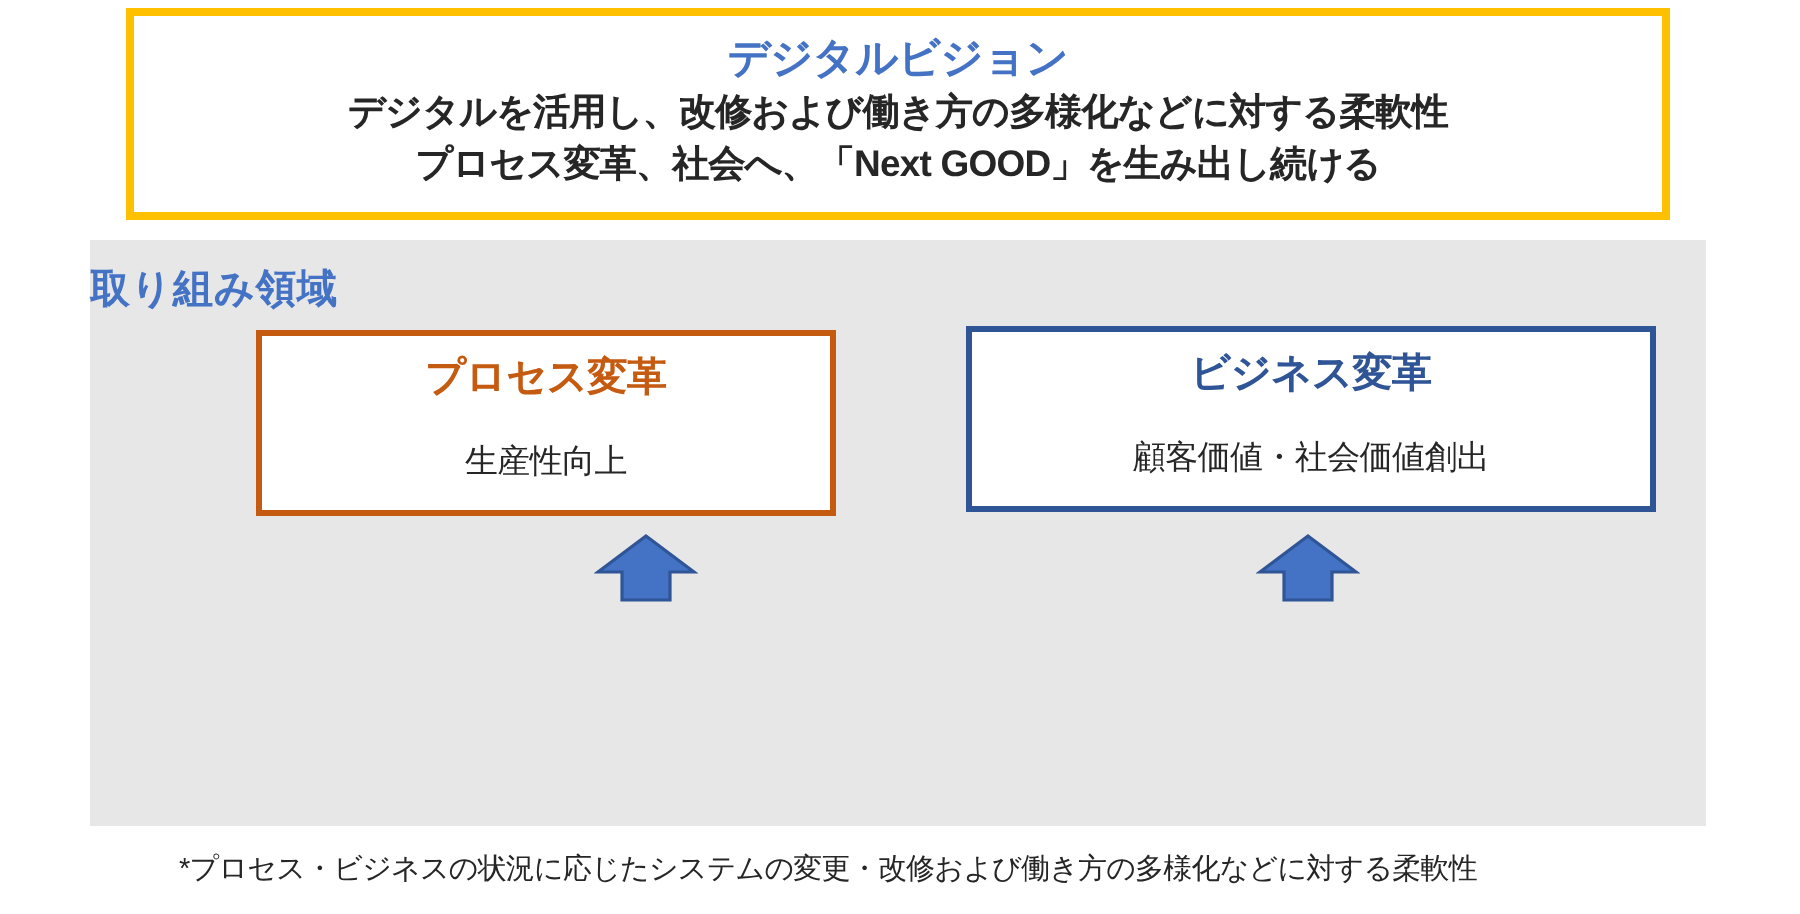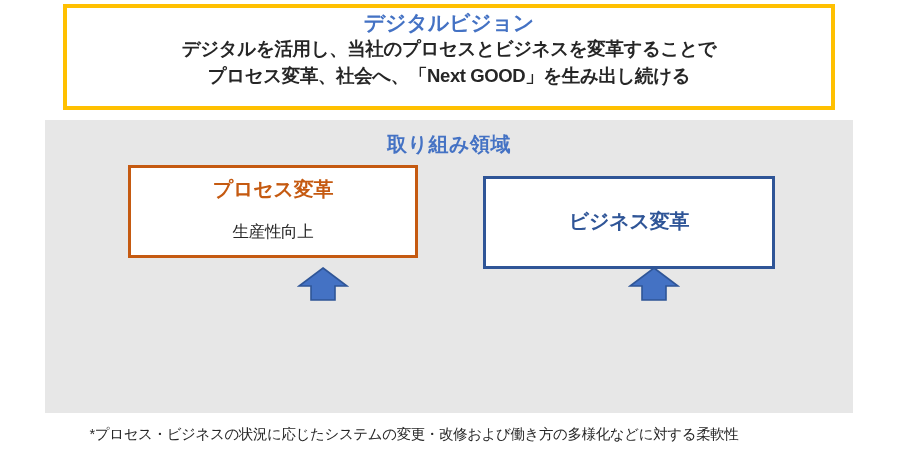--- a/index.html
+++ b/index.html
@@ -22,21 +22,21 @@
     left: 63px;
     top: 4px;
     width: 772px;
     height: 106px;
     box-sizing: border-box;
     border: 4px solid #FFC000;
     background: #ffffff;
     display: flex;
     flex-direction: column;
     align-items: center;
-    justify-content: flex-start;
+    justify-content: center;
     padding: 2px 6px 4px 6px;
   }
   .vision-title {
     color: #4472C4;
     font-size: 21px;
     font-weight: bold;
     line-height: 1.25;
     letter-spacing: -0.2px;
     white-space: nowrap;
   }
@@ -56,21 +56,20 @@
     top: 120px;
     width: 808px;
     height: 293px;
     background: #E7E7E7;
   }
   .focus-heading {
     position: absolute;
     left: 0;
     top: 11px;
     width: 100%;
-    text-align: center;
     color: #4472C4;
     font-size: 20px;
     font-weight: bold;
     letter-spacing: 0.5px;
     white-space: nowrap;
   }
 
   
   .pillar {
     position: absolute;
@@ -84,22 +83,22 @@
   }
   .pillar-process {
     left: 83px;
     top: 45px;
     width: 290px;
     height: 93px;
     border: 3px solid #C55A11;
   }
   .pillar-business {
     left: 438px;
-    top: 56px;
-    width: 292px;
+    top: 43px;
+    width: 345px;
     height: 93px;
     border: 3px solid #2F5597;
   }
   .pillar-foundation {
     left: 82px;
     top: 185px;
     width: 645px;
     height: 95px;
     border: 3px solid #548235;
   }
@@ -143,35 +142,36 @@
     font-size: 14.5px;
     letter-spacing: -0.4px;
     white-space: nowrap;
   }
 </style>
 </head>
 <body>
 
 <div class="vision-box">
   <div class="vision-title">デジタルビジョン</div>
-  <div class="vision-line">デジタルを活用し、当社のプロセスとビジネスを変革することで</div>
+  <div class="vision-line">デジタルを活用し、改修および働き方の多様化などに対する柔軟性</div>
   <div class="vision-line">プロセス変革、社会へ、「Next GOOD」を生み出し続ける</div>
 </div>
 
 <div class="focus-panel">
 
   <div class="focus-heading">取り組み領域</div>
 
   <div class="pillar pillar-process">
     <div class="pillar-title t-orange">プロセス変革</div>
     <div class="pillar-sub">生産性向上</div>
   </div>
 
   <div class="pillar pillar-business">
     <div class="pillar-title t-blue">ビジネス変革</div>
+    <div class="pillar-sub">顧客価値・社会価値創出</div>
   </div>
 
   <svg class="arrow-up arrow-left" viewBox="0 0 52 36">
     <polygon points="26,2 50,20 38,20 38,34 14,34 14,20 2,20" fill="#4472C4" stroke="#2F5597" stroke-width="1.6" stroke-linejoin="miter"></polygon>
   </svg>
   <svg class="arrow-up arrow-right" viewBox="0 0 52 36">
     <polygon points="26,2 50,20 38,20 38,34 14,34 14,20 2,20" fill="#4472C4" stroke="#2F5597" stroke-width="1.6" stroke-linejoin="miter"></polygon>
   </svg>
 
 

